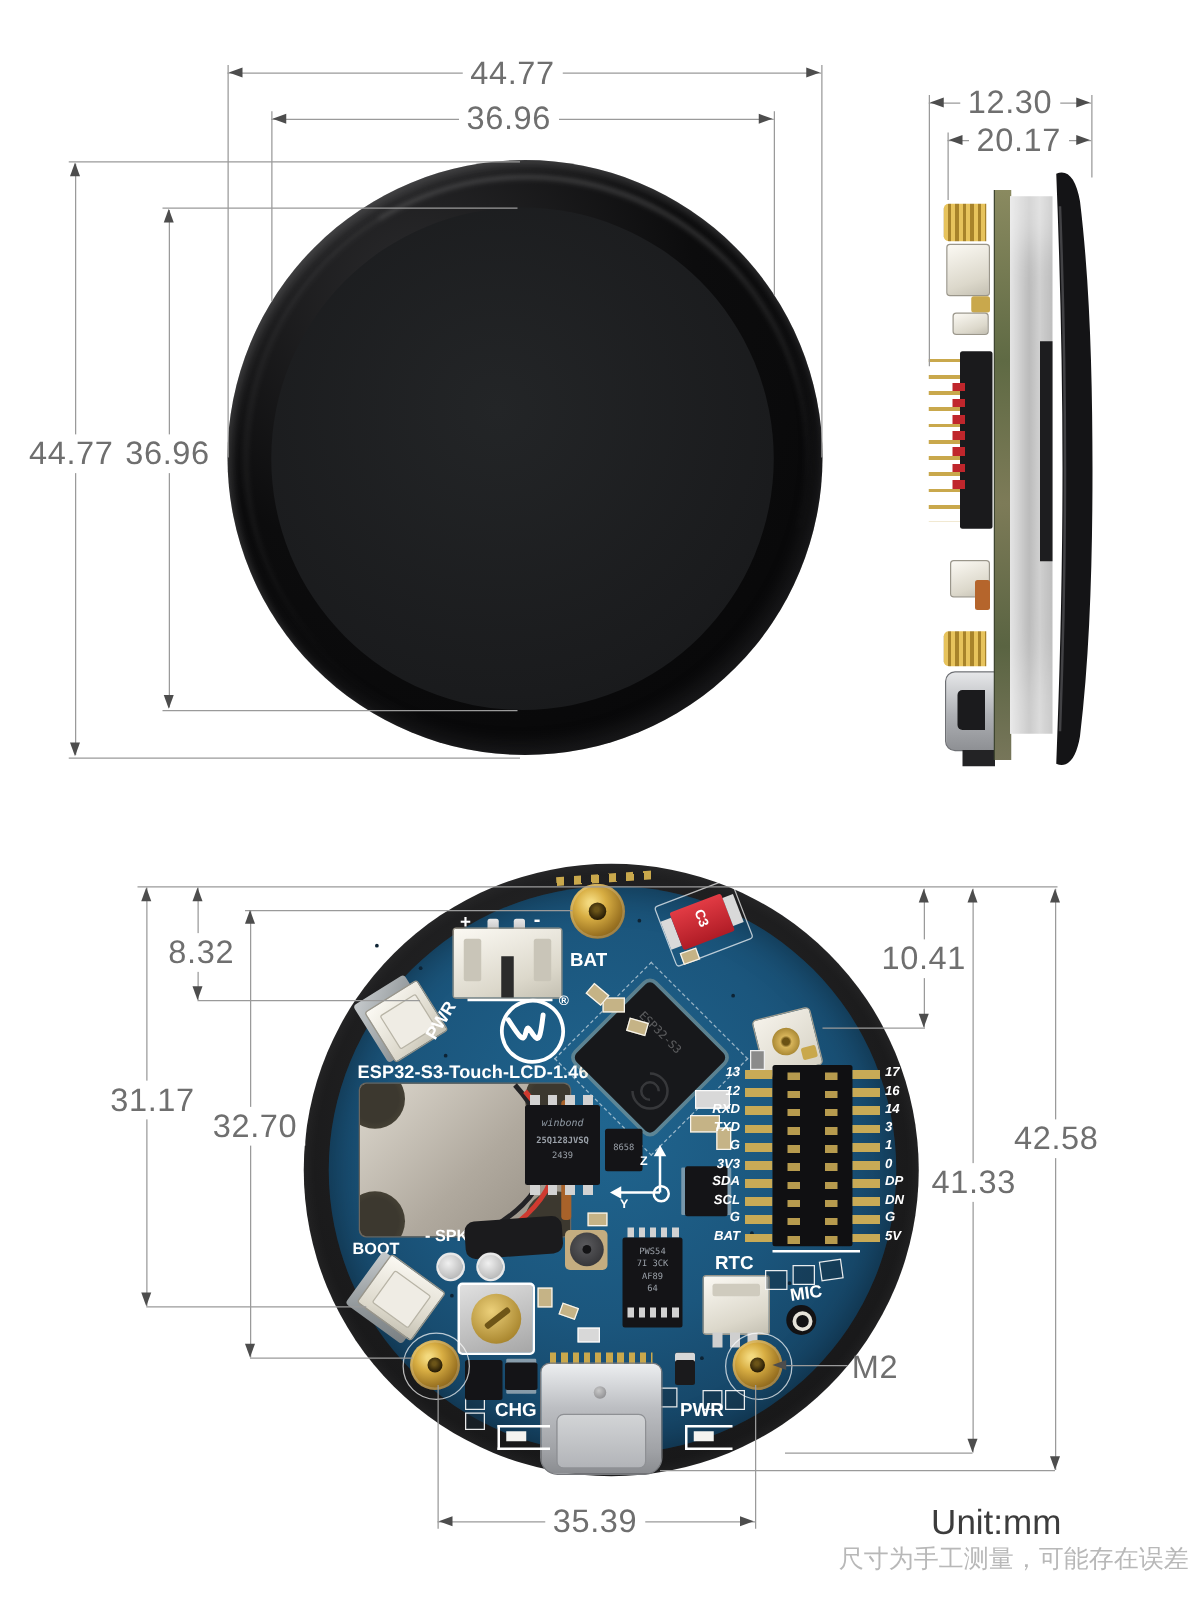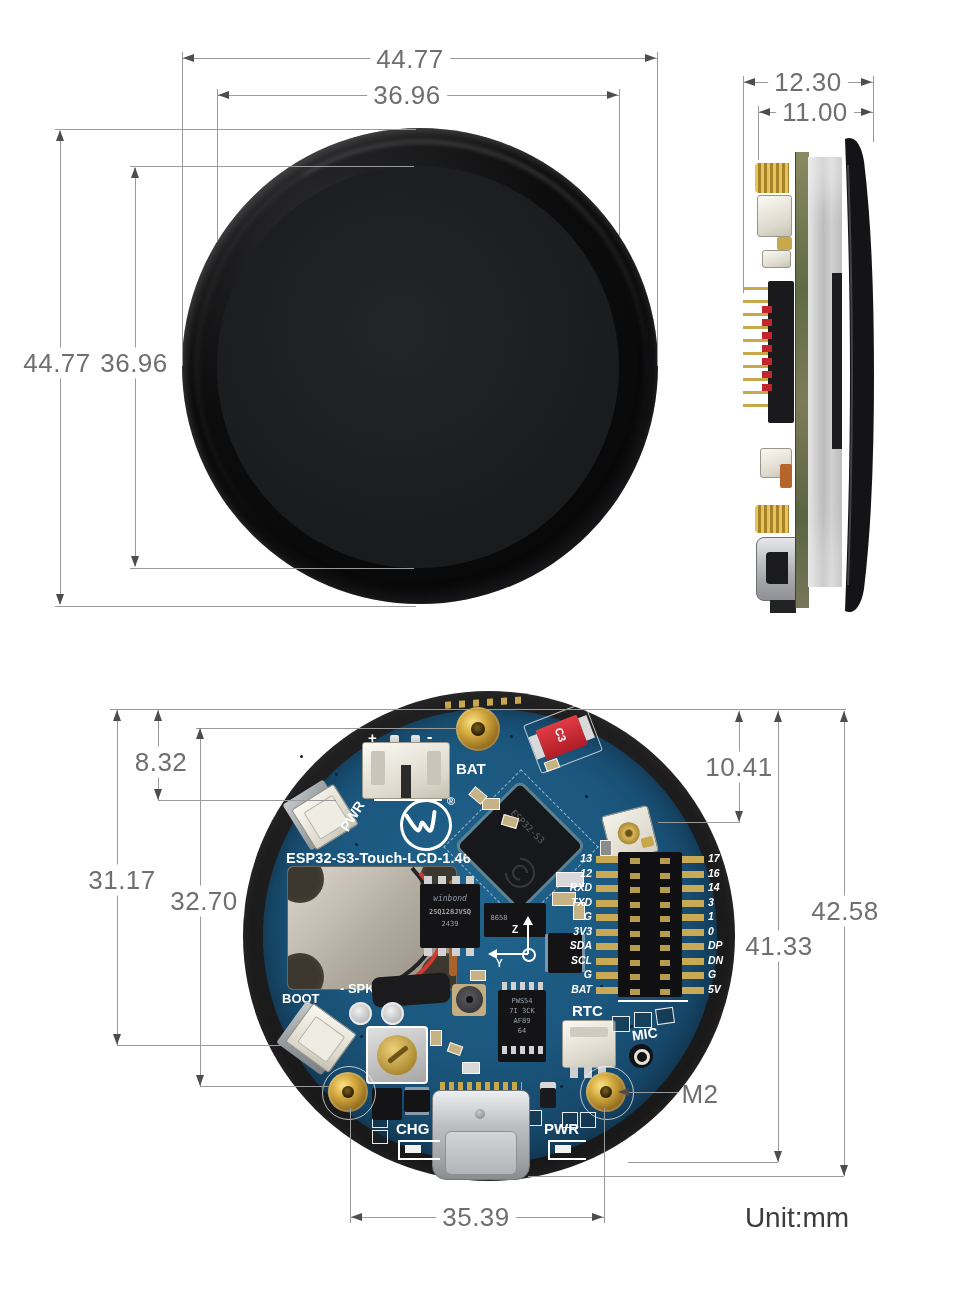--- a/index.html
+++ b/index.html
@@ -116,21 +116,21 @@
     <div class="ar ar-l" style="left:44px;top:78px;"></div>
     <div class="ar ar-r" style="left:161px;top:78px;"></div>
     <div class="dl" style="left:43px;top:76px;width:1px;height:217px;"></div>
     <div class="dl" style="left:173px;top:76px;width:1px;height:66px;"></div>
     <div class="dim" style="left:108px;top:82px;">12.30</div>
 
     <div class="dl" style="left:58px;top:112px;width:115px;height:1px;"></div>
     <div class="ar ar-l" style="left:59px;top:108px;"></div>
     <div class="ar ar-r" style="left:161px;top:108px;"></div>
     <div class="dl" style="left:58px;top:106px;width:1px;height:54px;"></div>
-    <div class="dim" style="left:115px;top:112px;">11.00</div>
+    <div class="dim" style="left:115px;top:112px;">20.17</div>
   </div>
 
   <div class="a" style="left:0;top:660px;width:960px;height:630px;"></div>
 
   <div class="a" style="left:243px;top:691px;width:492px;height:490px;border-radius:50%;
               background:radial-gradient(circle at 48% 40%,#303032 0%,#1b1b1c 60%,#131314 100%);
               box-shadow:inset 0 0 14px rgba(255,255,255,.07);"></div>
   <div class="a" style="left:263px;top:709px;width:454px;height:454px;border-radius:50%;
               background:radial-gradient(circle at 48% 42%,#20658f 0%,#1b567d 45%,#143f5e 80%,#0f334d 100%);
               box-shadow:inset 0 0 30px rgba(0,0,0,.35);"></div>
@@ -212,21 +212,21 @@
   </svg>
 
   <div class="a" style="left:424px;top:876px;width:52px;height:8px;background:repeating-linear-gradient(90deg,#d2d2d2 0 8px,transparent 8px 14px);"></div>
   <div class="chip" style="left:420px;top:884px;width:60px;height:64px;">
     <div class="ctext" style="left:0;width:60px;top:10px;font-size:8px;color:#8f99a3;font-style:italic;">winbond</div>
     <div class="ctext" style="left:0;width:60px;top:24px;font-size:7px;font-weight:bold;">25Q128JVSQ</div>
     <div class="ctext" style="left:0;width:60px;top:36px;font-size:7px;">2439</div>
   </div>
   <div class="a" style="left:424px;top:948px;width:52px;height:8px;background:repeating-linear-gradient(90deg,#d2d2d2 0 8px,transparent 8px 14px);"></div>
 
-  <div class="chip" style="left:484px;top:903px;width:30px;height:34px;padding-left:32px;">
+  <div class="chip" style="left:484px;top:903px;width:30px;height:34px;">
     <div class="ctext" style="left:0;width:30px;top:11px;font-size:7px;">8658</div>
   </div>
   <div class="a" style="left:488px;top:916px;width:50px;height:52px;">
     <div class="a" style="left:39px;top:6px;width:2px;height:32px;background:#fff;"></div>
     <div class="ar" style="left:35px;top:0px;border-width:0 5px 9px 5px;border-color:transparent transparent #fff transparent;"></div>
     <div class="a" style="left:8px;top:37px;width:32px;height:2px;background:#fff;"></div>
     <div class="ar" style="left:0px;top:33px;border-width:5px 9px 5px 0;border-color:transparent #fff transparent transparent;"></div>
     <div class="a" style="left:34px;top:32px;width:10px;height:10px;border:2px solid #fff;border-radius:50%;background:transparent;"></div>
     <div class="silk" style="left:24px;top:8px;font-size:10px;">Z</div>
     <div class="silk" style="left:8px;top:42px;font-size:10px;">Y</div>
@@ -404,14 +404,15 @@
   <div class="dl" style="left:350px;top:1217px;width:254px;height:1px;"></div>
   <div class="ar ar-l" style="left:351px;top:1213px;"></div>
   <div class="ar ar-r" style="left:592px;top:1213px;"></div>
   <div class="dim" style="left:476px;top:1217px;">35.39</div>
 
   <div class="ar ar-l" style="left:618px;top:1088px;"></div>
   <div class="dl" style="left:629px;top:1092px;width:49px;height:1px;"></div>
   <div class="dim" style="left:700px;top:1094px;background:transparent;">M2</div>
 
   <div class="a" style="left:797px;top:1218px;transform:translate(-50%,-50%);font-size:28px;color:#3c3c3c;white-space:nowrap;">Unit:mm</div>
+  <div class="a" style="left:811px;top:1247px;transform:translate(-50%,-50%);font-size:20px;color:#b8b8b8;white-space:nowrap;">尺寸为手工测量，可能存在误差</div>
 
 </div>
 
 </body></html>

